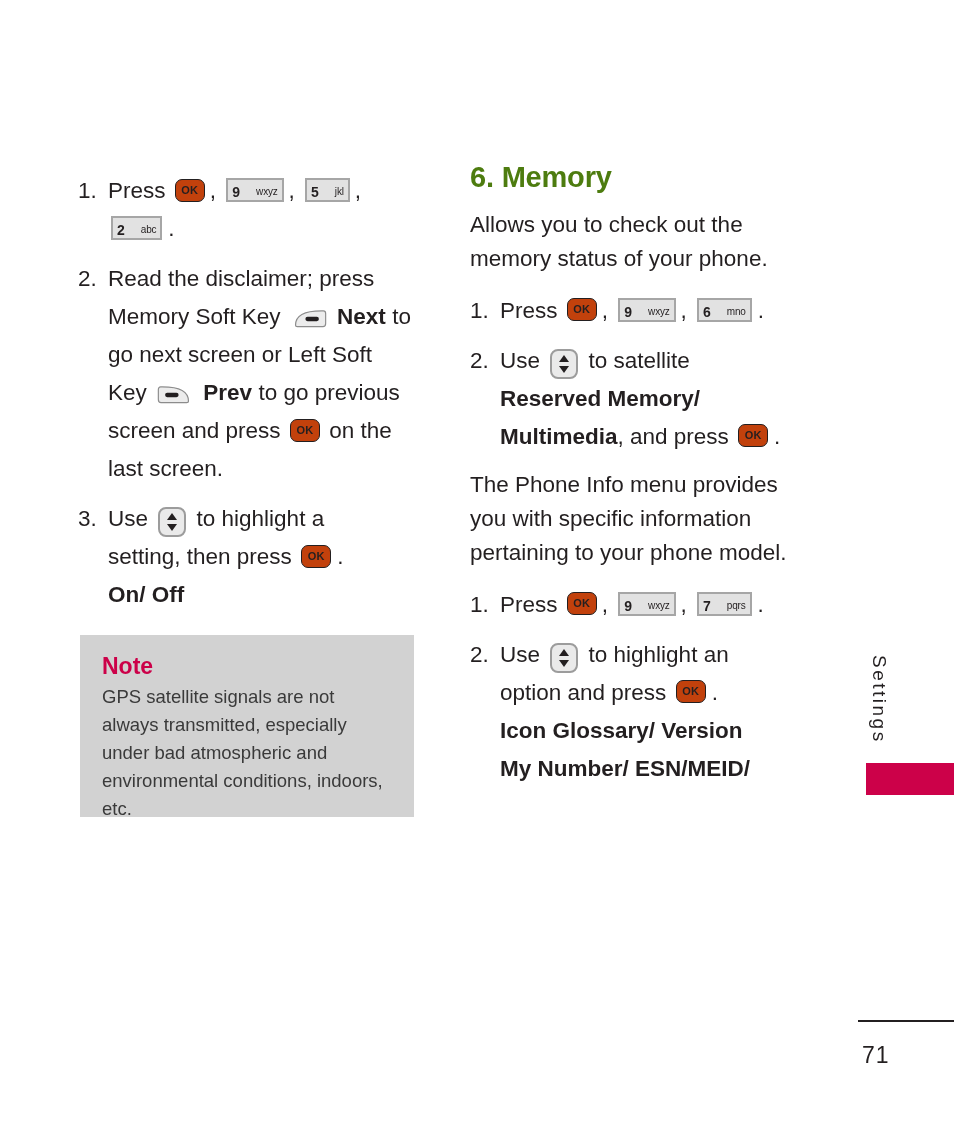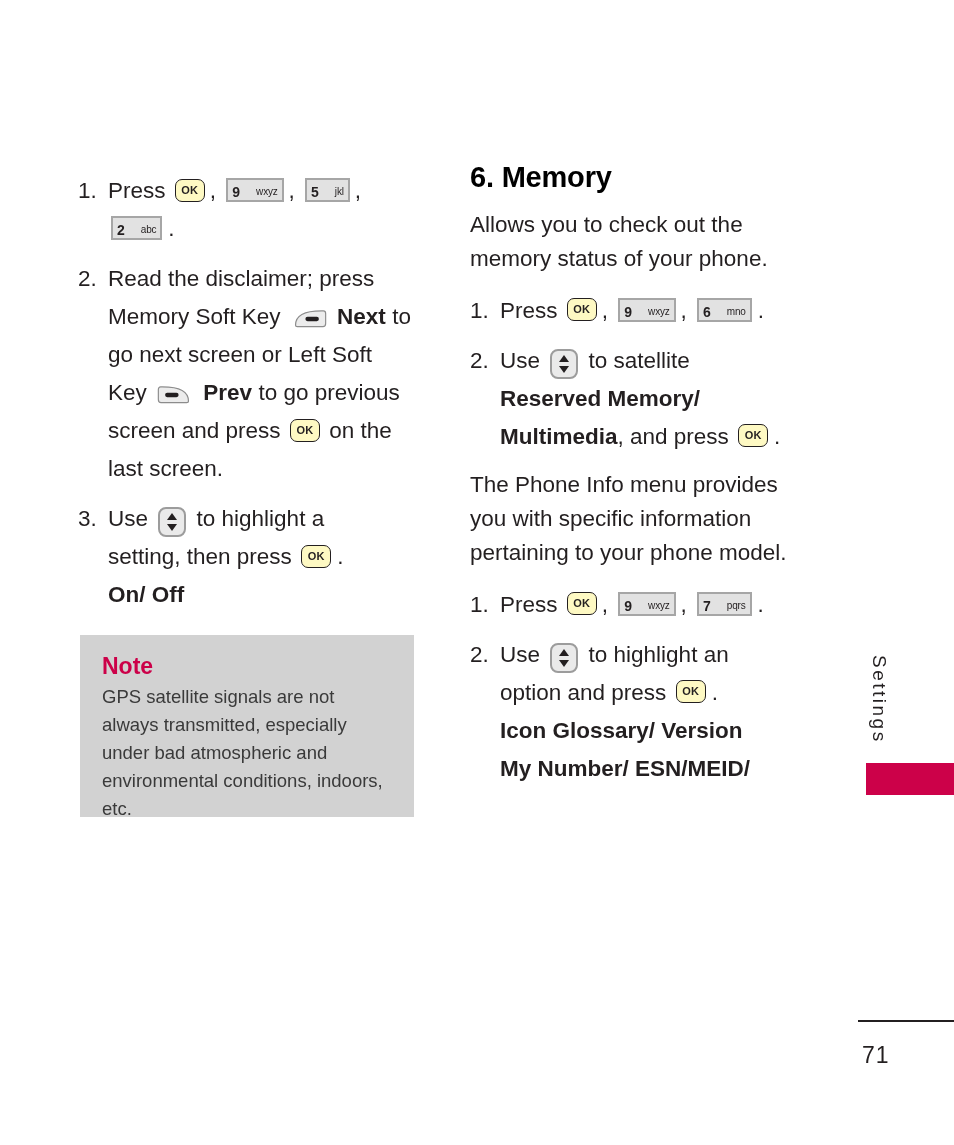--- a/index.html
+++ b/index.html
@@ -30,21 +30,21 @@
   }
   .col-right {
     position: absolute;
     left: 470px;
     top: 162px;
     width: 350px;
   }
 
   
   .section-heading {
-    color: #000000;
+    color: #4d7c0f;
     font-size: 29px;
     font-weight: bold;
     line-height: 1.1;
     margin: 0 0 14px 0;
     letter-spacing: -0.2px;
   }
   .section-heading.second {
     margin-top: 28px;
   }
 
@@ -89,21 +89,21 @@
     vertical-align: middle;
     position: relative;
     top: -2px;
   }
 
   .key-ok {
     width: 30px;
     height: 23px;
     border: 1.6px solid #231f20;
     border-radius: 7px;
-    background: #fef9c3;
+    background: #c2410c;
     font-size: 11px;
     font-weight: bold;
     line-height: 21px;
     text-align: center;
     letter-spacing: 0.2px;
     color: #231f20;
     box-sizing: border-box;
     margin: 0 3px;
   }
 

